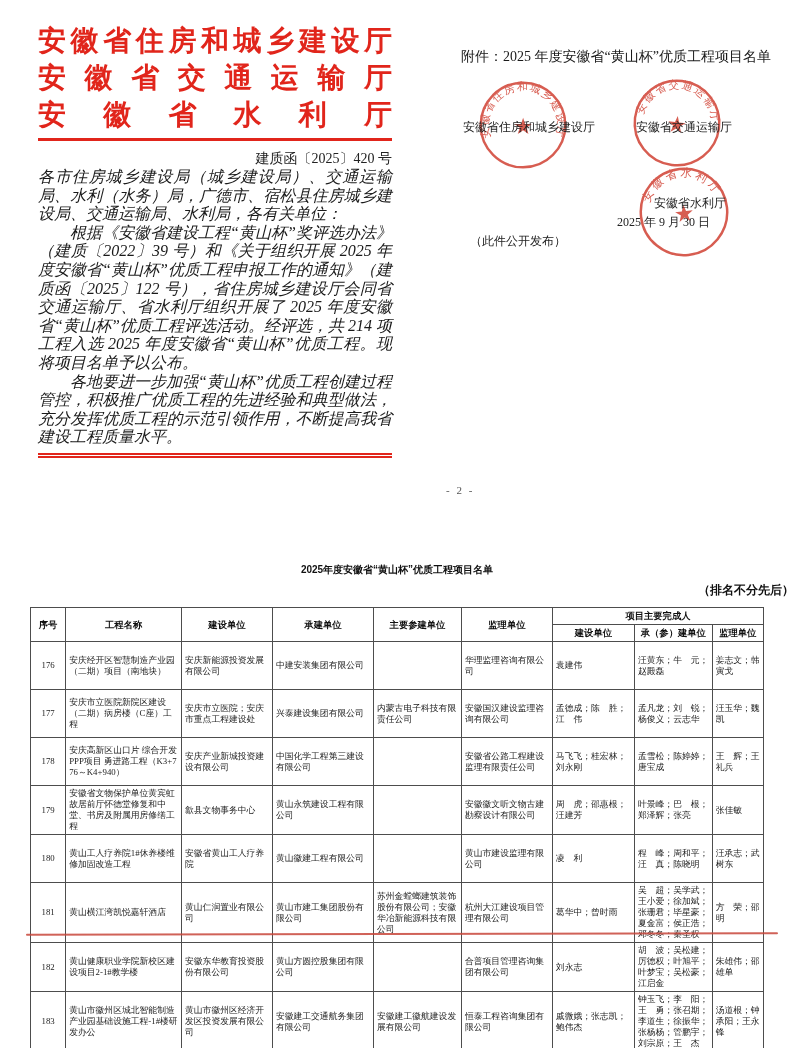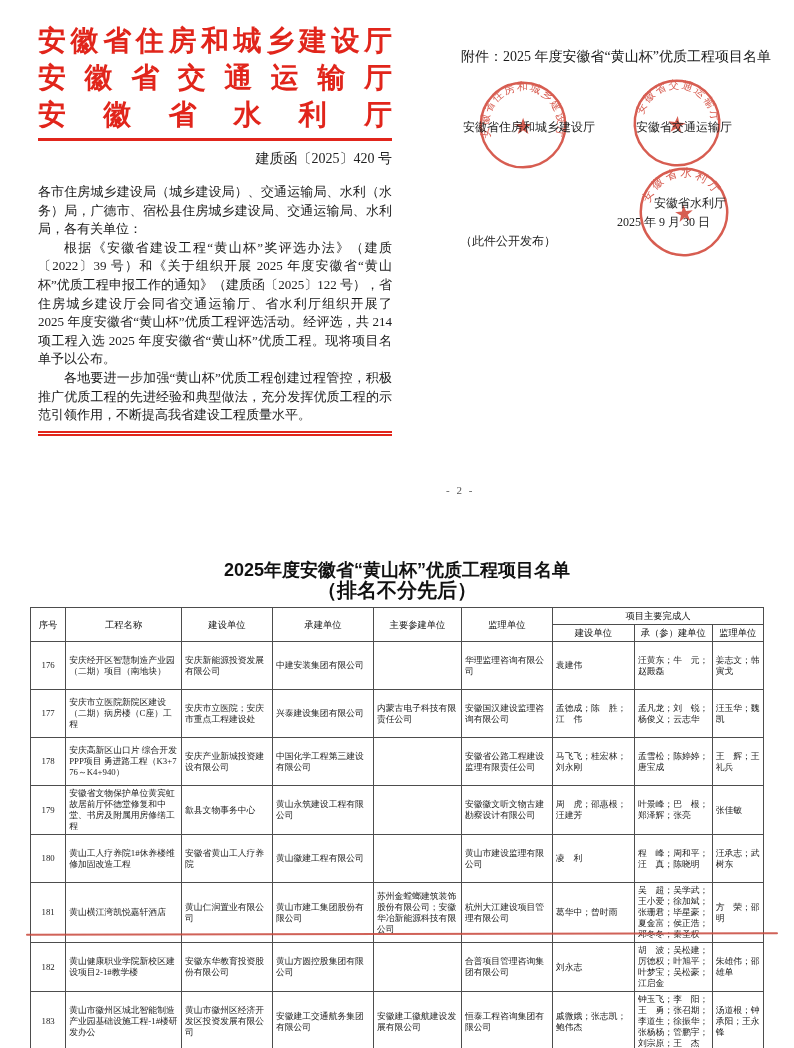--- a/index.html
+++ b/index.html
@@ -10,52 +10,52 @@
   }
   
   .page1 { position:absolute; left:38px; top:22px; width:354px; }
   .red-head-line {
     color:#e1251b; font-weight:bold; font-size:28px; line-height:37px;
     text-align:justify; text-align-last:justify;
   }
   .red-rule { border-top:3px solid #e1251b; margin-top:5px; }
   .doc-number { text-align:right; font-size:14px; margin-top:9px; color:#222; }
   .notice-title { text-align:center; font-weight:bold; font-size:15.5px; line-height:23px; margin-top:24px; }
-  .doc-body { margin-top:15px; font-size:13px; line-height:18.6px; text-align:justify; }
+  .doc-body { font-size:16px; line-height:18.6px; text-align:justify;font-style:italic; }
   .doc-body p { margin:0; text-indent:2em; }
   .doc-body p.no-indent { text-indent:0; }
   .red-double-rule { margin-top:6px; height:5px; border-top:2px solid #e1251b; border-bottom:2px solid #e1251b; }
   
   .page2 { position:absolute; left:430px; top:0; width:364px; height:540px; }
   .attachment-line { position:absolute; top:48px; left:31px; font-size:14px; white-space:nowrap; }
   .seal { position:absolute; opacity:.82; }
   .seal-1 { left:46px;  top:78px;  width:94px; height:94px; }
   .seal-2 { left:200px; top:76px;  width:94px; height:94px; transform:rotate(7deg); }
   .seal-3 { left:206px; top:164px; width:96px; height:96px; transform:rotate(-6deg); }
   .sign-label { position:absolute; font-size:12px; white-space:nowrap; z-index:2; color:#222; }
   .signer-1 { top:119px; left:33px; }
   .signer-2 { top:119px; left:206px; }
   .signer-3 { top:195px; left:224px; }
   .sign-date { top:214px; left:187px; }
-  .public-note { top:233px; left:30px; }
+  .public-note { top:233px; left:40px; }
   .page-num { position:absolute; top:484px; left:16px; font-size:11px; color:#555; letter-spacing:2px; }
   
   .table-section { position:absolute; left:0; top:560px; width:794px; }
   .table-title, .table-subtitle {
-    text-align:center; font-weight:bold; font-size:18px; line-height:20px;
+    text-align:center; font-weight:bold; font-size:10px; line-height:20px;
     font-family:"Liberation Sans", sans-serif; color:#111;
   }
-  .table-subtitle { font-size:20px; }
+  .table-subtitle { font-size:12px;text-align:right; }
   table.award-table {
     margin:7px auto 0; width:734px; border-collapse:collapse; table-layout:fixed;
     font-family:"Liberation Serif", serif;
   }
   .award-table th, .award-table td { border:1px solid #4d4d4d; }
   .award-table thead th {
-    font-size:9.3px; font-weight:normal; padding:2px 1px; text-align:center;
+    font-size:9.3px; font-weight:bold; padding:2px 1px; text-align:center;
     line-height:12px; color:#111;
   }
   .award-table td {
     font-size:8.8px; line-height:11px; padding:2px 3px; vertical-align:middle;
     word-break:break-all; color:#222;
   }
   .award-table td.seq { text-align:center; padding:2px 0; }
   .award-table tbody tr { height:48px; }
   
   .annotation-line {

